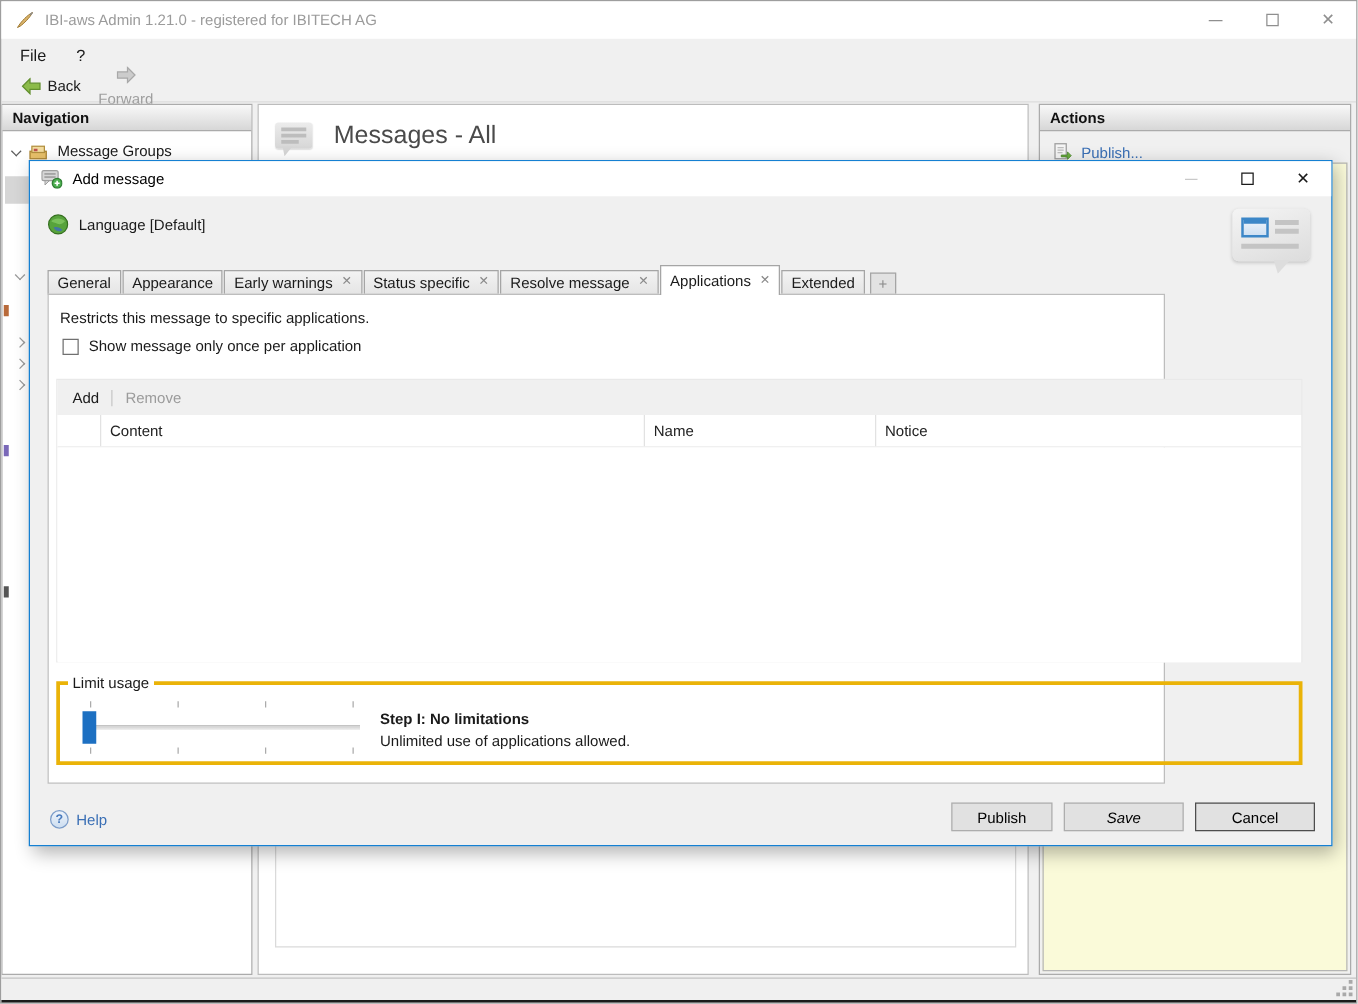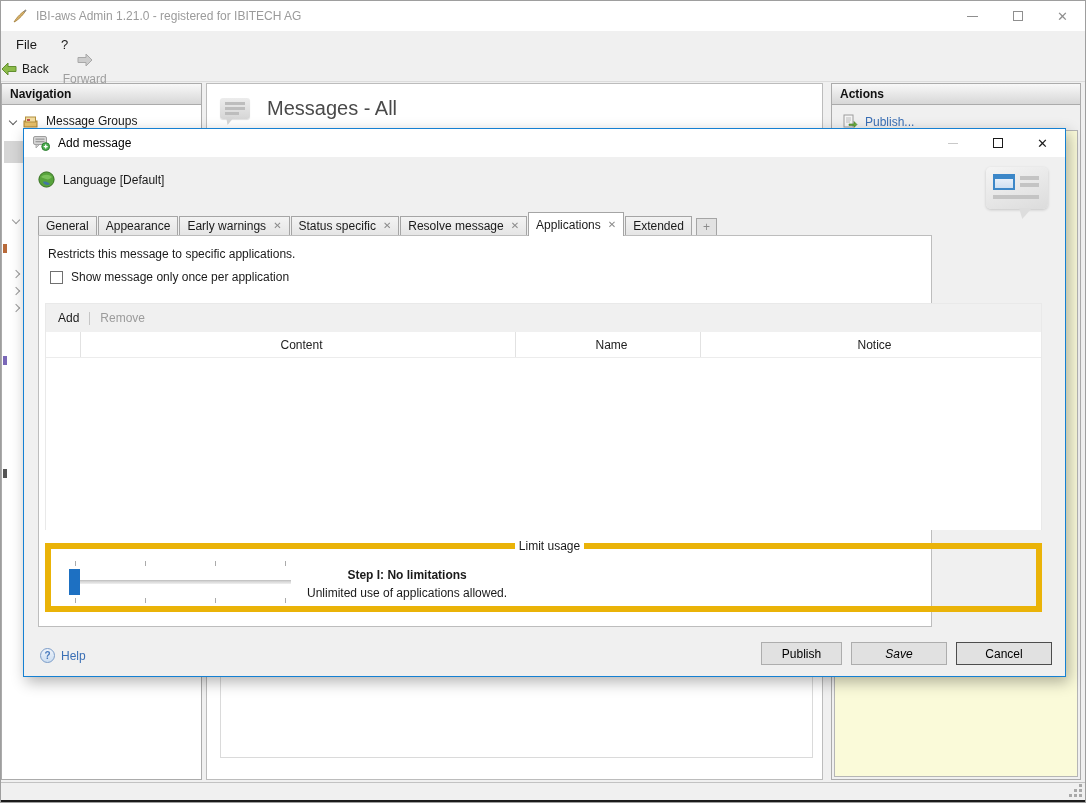--- a/index.html
+++ b/index.html
@@ -13,21 +13,21 @@
   .app-title { color:#9b9b9b; font-size:12px; margin-left:8px; flex:1; }
   .win-controls { display:flex; height:100%; }
   .win-btn { width:45px; display:flex; align-items:center; justify-content:center; color:#8f8f8f; font-size:13px; }
   .glyph-min { width:11px; height:1px; background:#8f8f8f; }
   .glyph-max { width:10px; height:10px; border:1px solid #8f8f8f; }
 
   
   .menubar { position:absolute; left:0; top:30px; right:0; height:26px; display:flex;
              align-items:center; padding-left:15px; gap:24px; font-size:13px; }
   .toolbar { position:absolute; left:0; top:56px; right:0; height:25px; display:flex;
-             align-items:center; padding-left:0; gap:14px; border-bottom:1px solid #dcdcdc; }
+             align-items:center; padding-left:16px; gap:14px; border-bottom:1px solid #dcdcdc; }
   .tool-item { display:flex; align-items:center; gap:5px; }
   .tool-item.disabled { color:#9e9e9e;flex-direction:column; }
 
   
   .panel-header { height:21px; background:linear-gradient(#f8f8f8,#d7d7d7); border-bottom:1px solid #ababab;
                   font-weight:bold; padding:3px 0 0 8px; color:#111; }
   .nav-panel { position:absolute; left:0; top:82px; width:201px; height:697px; background:#fff; border:1px solid #ababab; }
   .tree-row { display:flex; align-items:center; gap:7px; margin:6px 0 0 8px; height:20px; }
   .chev { width:6px; height:6px; border-right:1.6px solid #5d5d5d; border-bottom:1.6px solid #5d5d5d; display:inline-block; }
   .chev.down { transform:rotate(45deg); }
@@ -79,34 +79,34 @@
 
   .tabs { position:absolute; left:14px; top:84px; display:flex; align-items:flex-end; height:23px; }
   .tab { height:20px; border:1px solid #a5a5a5; background:linear-gradient(#f3f3f3,#e5e5e5);
          display:flex; align-items:center; gap:7px; padding:0 7px; margin-right:1px; color:#1a1a1a;margin-top:28px; }
   .tab .x { color:#8a8a8a; font-size:10px; line-height:1; }
   .tab.selected { height:24px; background:#fff; border-bottom:none; z-index:3; position:relative; }
   .tab-add { height:18px; width:21px; margin-left:3px; background:#e2e2e2; border:1px solid #a5a5a5;
              color:#8a8a8a; display:flex; align-items:center; justify-content:center; }
 
   .tab-page { position:absolute; left:14px; top:106px; width:894px; height:392px; background:#fff;
-              border:1px solid #bdbdbd; z-index:2;text-align:center; }
+              border:1px solid #bdbdbd; z-index:2; }
   .desc { position:absolute; left:9px; top:11px; }
   .chk-row { position:absolute; left:11px; top:34px; display:flex; align-items:center; gap:8px; }
   .checkbox { width:13px; height:13px; border:1px solid #707070; background:#fff; }
 
   .apps-group { position:absolute; left:6px; top:67px; width:997px; height:227px; border:1px solid #e9e9e9; }
   .list-toolbar { height:28px; background:#f0f0f0; display:flex; align-items:center; gap:10px; padding-left:12px; }
   .tb-sep { width:1px; height:13px; background:#c6c6c6; }
   .tb-remove { color:#9b9b9b; }
   .thead { display:flex; height:26px; border-bottom:1px solid #ececec; background:#fff; color:#222; }
   .th { padding:6px 0 0 7px; border-right:1px solid #e2e2e2; height:100%; }
   .th.sel { width:35px; } .th.name { width:185px; } .th.content { width:435px; } .th.notice { flex:1; border-right:none; }
 
-  fieldset.limit { position:absolute; left:6px; top:303px; width:997px; height:73px; border:6px solid #eab308; }
+  fieldset.limit { position:absolute; left:6px; top:303px; width:997px; height:73px; border:3px solid #eab308; }
   fieldset.limit legend { margin-left:6px; padding:0 4px; font-size:12px; }
   .slider { position:absolute; left:18px; top:6px; width:224px; height:46px; }
   .tick { position:absolute; width:1px; height:5px; background:#ababab; }
   .track { position:absolute; left:6px; right:2px; top:21px; height:4px; background:linear-gradient(#cfcfcf,#f0f0f0); border-top:1px solid #c4c4c4; }
   .thumb { position:absolute; left:0; top:10px; width:11px; height:26px; background:#1d70c2; }
   .step-text { position:absolute; left:256px; top:13px; line-height:18px; }
   .step-title { font-weight:bold; }
 
   .dlg-help { position:absolute; left:16px; bottom:13px; display:flex; align-items:center; gap:6px; color:#3a6fb5; }
   .help-circle { width:15px; height:15px; border:1px solid #7b9cc9; border-radius:50%; color:#4a7bbd;

